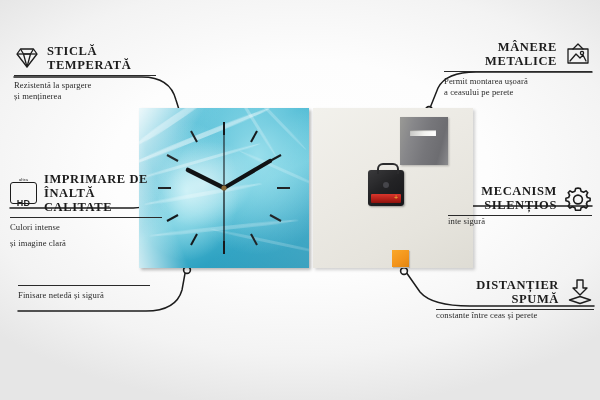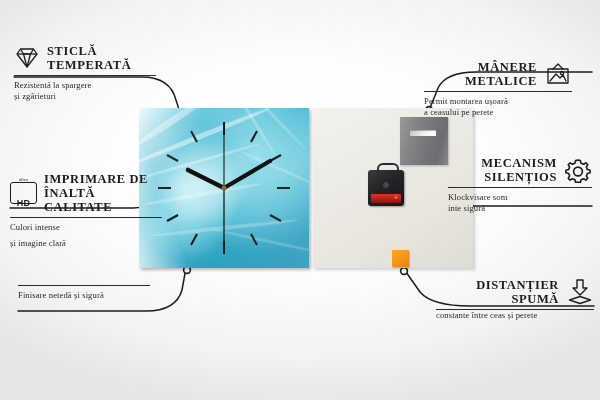--- a/index.html
+++ b/index.html
@@ -109,22 +109,22 @@
   .left .co-sub{text-align:left;}
   .right .co-head{justify-content:flex-end;}
   .right .co-title{text-align:right;}
   .right .co-sub{text-align:left;}
 
   .ico{flex:0 0 auto;display:block;}
 
   #co-glass{left:14px;top:44px;width:142px;}
   #co-print{left:10px;top:172px;width:152px;}
   #co-edges{left:18px;top:282px;width:132px;}
-  #co-handles{left:424px;top:40px;width:148px;margin-top:20px;}
-  #co-mech{left:448px;top:156px;width:144px;}
+  #co-handles{left:444px;top:40px;width:148px;}
+  #co-mech{left:448px;top:184px;width:144px;}
   #co-spacer{left:436px;top:278px;width:158px;}
 
   .hdbadge{
     width:26px;height:20px;border:1.4px solid #1c1c1c;border-radius:3px;
     display:flex;flex-direction:column;align-items:center;justify-content:center;
     font-family:"Liberation Sans",sans-serif;line-height:1;
   }
   .hdbadge .u{font-size:4.4px;letter-spacing:.2px;color:#1c1c1c;}
   .hdbadge .h{font-size:9px;font-weight:bold;letter-spacing:.3px;color:#1c1c1c;margin-top:17px;}
 </style>
@@ -225,21 +225,21 @@
           <path d="M9.5,8 L16.5,8"></path>
         </g>
       </svg>
       <div>
         <div class="co-title">STICLĂ</div>
         <div class="co-title">TEMPERATĂ</div>
       </div>
     </div>
     <div class="rule"></div>
     <div class="co-sub">Rezistentă la spargere</div>
-    <div class="co-sub" style="margin-top:0">și zgârieturi</div>
+    <div class="co-sub" style="margin-top:0">și menținerea</div>
   </div>
 
   <div class="callout left" id="co-print">
     <div class="co-head">
       <div class="hdbadge">
         <span class="u">ultra</span>
         <span class="h">HD</span>
       </div>
       <div>
         <div class="co-title">IMPRIMARE DE</div>
@@ -286,21 +286,20 @@
         <g fill="none" stroke="#1c1c1c" stroke-width="1.6" stroke-linejoin="round">
           <path d="M14,3 L16.4,3.6 L17.1,6.3 L19.6,7.3 L22,5.9 L23.8,7.7 L22.4,10.1 L23.4,12.6 L26.1,13.3 L26.1,15.7
                    L23.4,16.4 L22.4,18.9 L23.8,21.3 L22,23.1 L19.6,21.7 L17.1,22.7 L16.4,25.4 L14,25.4
                    L11.6,25.4 L10.9,22.7 L8.4,21.7 L6,23.1 L4.2,21.3 L5.6,18.9 L4.6,16.4 L1.9,15.7 L1.9,13.3
                    L4.6,12.6 L5.6,10.1 L4.2,7.7 L6,5.9 L8.4,7.3 L10.9,6.3 L11.6,3.6 Z"></path>
           <circle cx="14" cy="14.5" r="4.4"></circle>
         </g>
       </svg>
     </div>
     <div class="rule"></div>
-    <div class="co-sub">Klockvisare som</div>
     <div class="co-sub" style="margin-top:0">inte sigură</div>
   </div>
 
   <div class="callout right" id="co-spacer">
     <div class="co-head">
       <div>
         <div class="co-title">DISTANȚIER</div>
         <div class="co-title">SPUMĂ</div>
       </div>
       <svg class="ico" width="28" height="26" viewBox="0 0 28 26">

